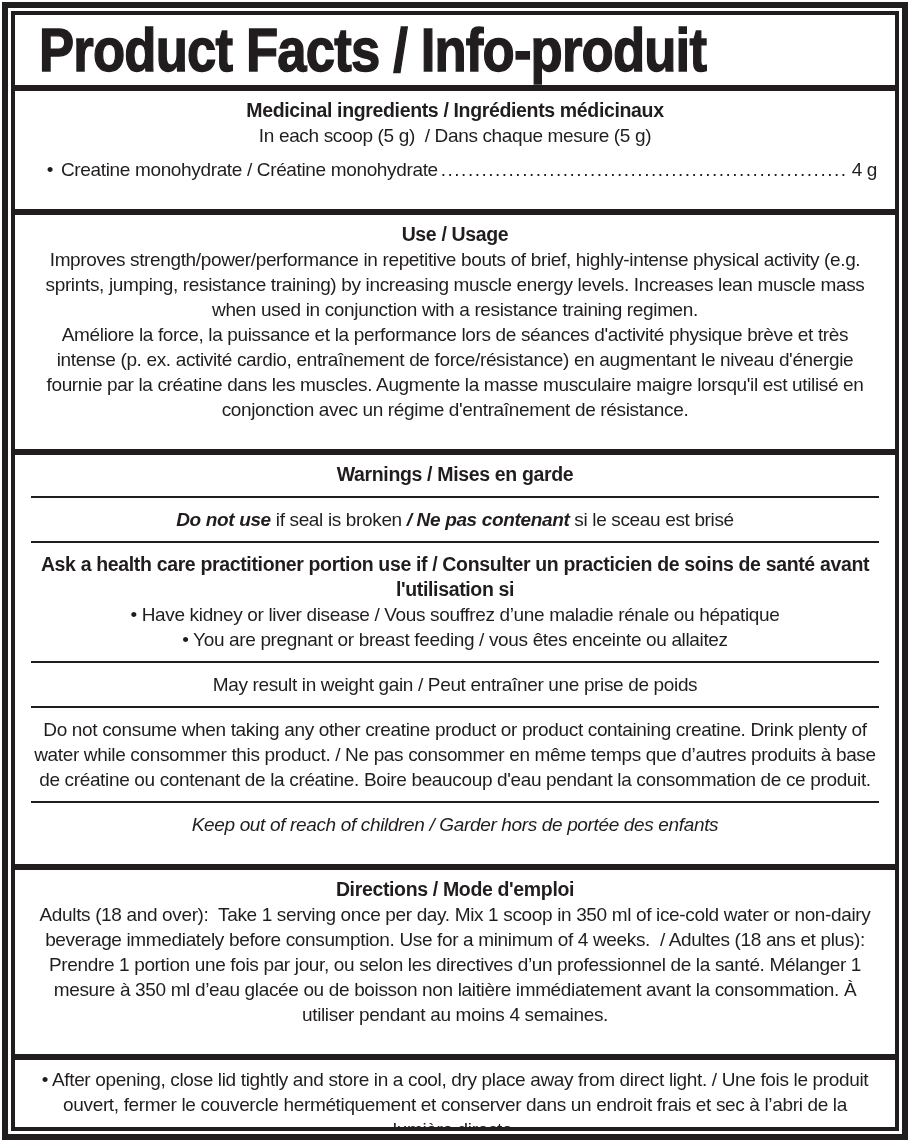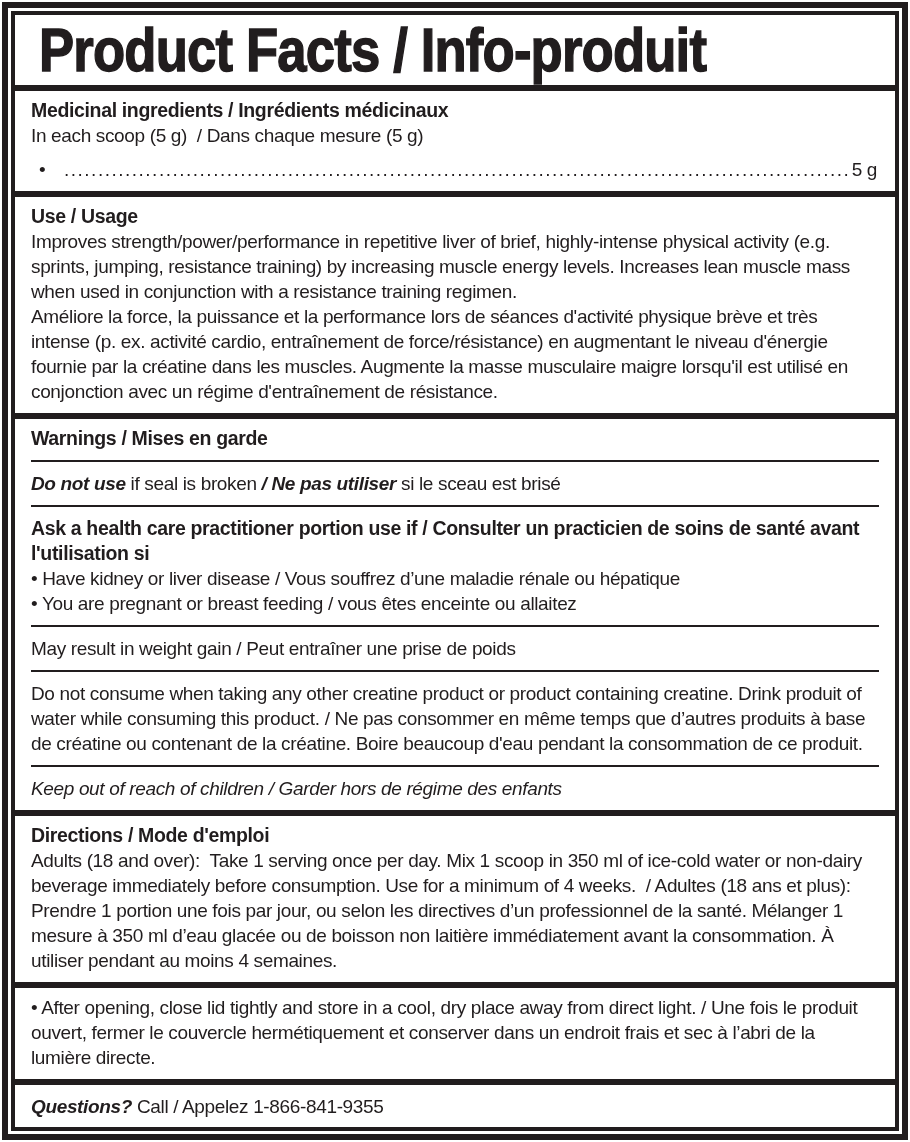--- a/index.html
+++ b/index.html
@@ -8,20 +8,21 @@
     background: #ffffff;
     font-family: "Liberation Sans", sans-serif;
     color: #211d1e;
   }
   .page {
     width: 910px;
     height: 1142px;
     box-sizing: border-box;
     padding: 2px;
     background: #ffffff;
+    text-align: center;
   }
   .outer-frame {
     box-sizing: border-box;
     height: 100%;
     border: 6px solid #211d1e;
     padding: 3px;
   }
   .inner-frame {
     box-sizing: border-box;
     height: 100%;
@@ -49,21 +50,21 @@
     font-weight: bold;
     letter-spacing: -1px;
     white-space: nowrap;
     transform: scaleX(0.85);
     transform-origin: 0 50%;
     -webkit-text-stroke: 1.4px currentColor;
     line-height: 1;
   }
   .section {
     flex: none;
-    padding: 7px 16px 9px 16px;
+    padding: 7px 16px 27px 16px;
   }
   .section p, .section h2, .section h3 {
     margin: 0;
     font-size: 19px;
     line-height: 25px;
     white-space: pre-wrap;
     letter-spacing: -0.35px;
     font-weight: normal;
   }
   .bold { font-weight: bold; font-style: italic; }
@@ -112,49 +113,50 @@
         <div class="title-text">Product Facts / Info-produit</div>
       </div>
 
       <div class="bar"></div>
 
       <div class="section">
         <h2 class="heading">Medicinal ingredients / Ingrédients médicinaux</h2>
         <p>In each scoop (5 g)  / Dans chaque mesure (5 g)</p>
         <div class="ingredient-row">
           <span class="ingredient-bullet">•</span>
+          <span class="ingredient-name">Creatine monohydrate / Créatine monohydrate</span>
           <span class="leader"></span>
-          <span class="ingredient-amount">5 g</span>
+          <span class="ingredient-amount">4 g</span>
         </div>
       </div>
 
       <div class="bar"></div>
 
       <div class="section">
         <h2 class="heading">Use / Usage</h2>
-        <p>Improves strength/power/performance in repetitive liver of brief, highly-intense physical activity (e.g. sprints, jumping, resistance training) by increasing muscle energy levels. Increases lean muscle mass when used in conjunction with a resistance training regimen.</p>
+        <p>Improves strength/power/performance in repetitive bouts of brief, highly-intense physical activity (e.g. sprints, jumping, resistance training) by increasing muscle energy levels. Increases lean muscle mass when used in conjunction with a resistance training regimen.</p>
         <p>Améliore la force, la puissance et la performance lors de séances d'activité physique brève et très intense (p. ex. activité cardio, entraînement de force/résistance) en augmentant le niveau d'énergie fournie par la créatine dans les muscles. Augmente la masse musculaire maigre lorsqu'il est utilisé en conjonction avec un régime d'entraînement de résistance.</p>
       </div>
 
       <div class="bar"></div>
 
       <div class="section">
         <h2 class="heading">Warnings / Mises en garde</h2>
         <div class="rule"></div>
-        <p><span class="bold">Do not use</span><span> if seal is broken </span><span class="bold">/ Ne pas utiliser</span><span> si le sceau est brisé</span></p>
+        <p><span class="bold">Do not use</span><span> if seal is broken </span><span class="bold">/ Ne pas contenant</span><span> si le sceau est brisé</span></p>
         <div class="rule"></div>
         <h3 class="subheading">Ask a health care practitioner portion use if / Consulter un practicien de soins de santé avant l'utilisation si</h3>
         <p>• Have kidney or liver disease / Vous souffrez d’une maladie rénale ou hépatique</p>
         <p>• You are pregnant or breast feeding / vous êtes enceinte ou allaitez</p>
         <div class="rule"></div>
         <p>May result in weight gain / Peut entraîner une prise de poids</p>
         <div class="rule"></div>
-        <p>Do not consume when taking any other creatine product or product containing creatine. Drink produit of water while consuming this product. / Ne pas consommer en même temps que d’autres produits à base de créatine ou contenant de la créatine. Boire beaucoup d'eau pendant la consommation de ce produit.</p>
+        <p>Do not consume when taking any other creatine product or product containing creatine. Drink plenty of water while consommer this product. / Ne pas consommer en même temps que d’autres produits à base de créatine ou contenant de la créatine. Boire beaucoup d'eau pendant la consommation de ce produit.</p>
         <div class="rule"></div>
-        <p class="bold">Keep out of reach of children / Garder hors de régime des enfants</p>
+        <p class="bold">Keep out of reach of children / Garder hors de portée des enfants</p>
       </div>
 
       <div class="bar"></div>
 
       <div class="section">
         <h2 class="heading">Directions / Mode d'emploi</h2>
         <p>Adults (18 and over):  Take 1 serving once per day. Mix 1 scoop in 350 ml of ice-cold water or non-dairy beverage immediately before consumption. Use for a minimum of 4 weeks.  / Adultes (18 ans et plus): Prendre 1 portion une fois par jour, ou selon les directives d’un professionnel de la santé. Mélanger 1 mesure à 350 ml d’eau glacée ou de boisson non laitière immédiatement avant la consommation. À utiliser pendant au moins 4 semaines.</p>
       </div>
 
       <div class="bar"></div>

